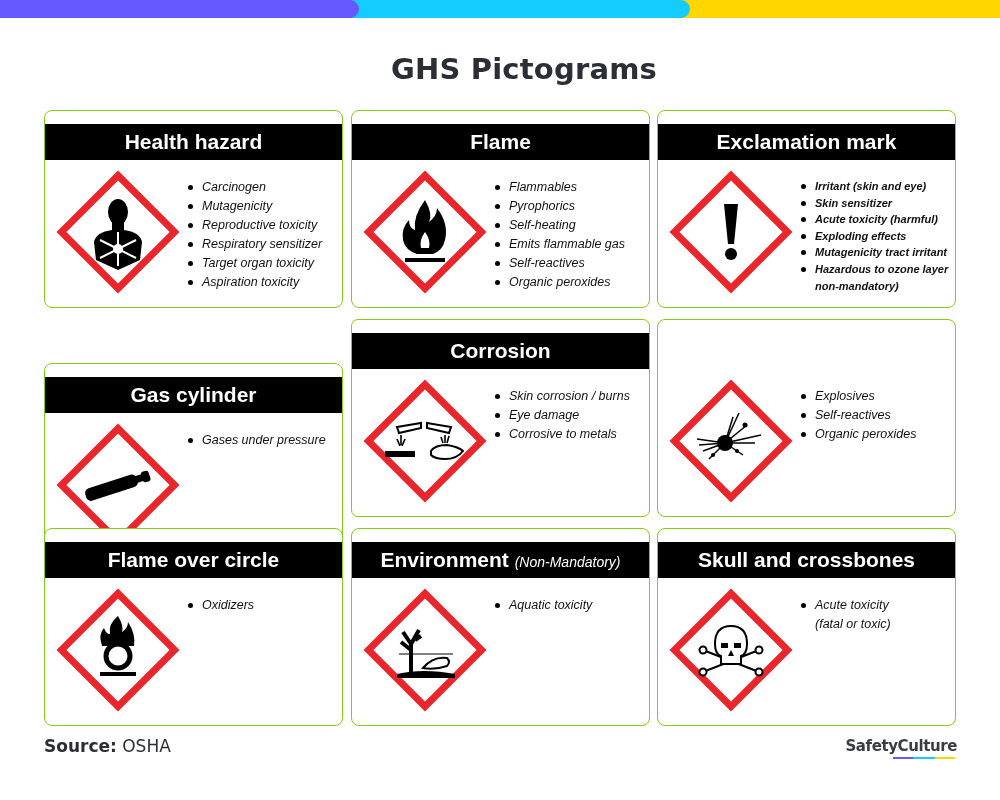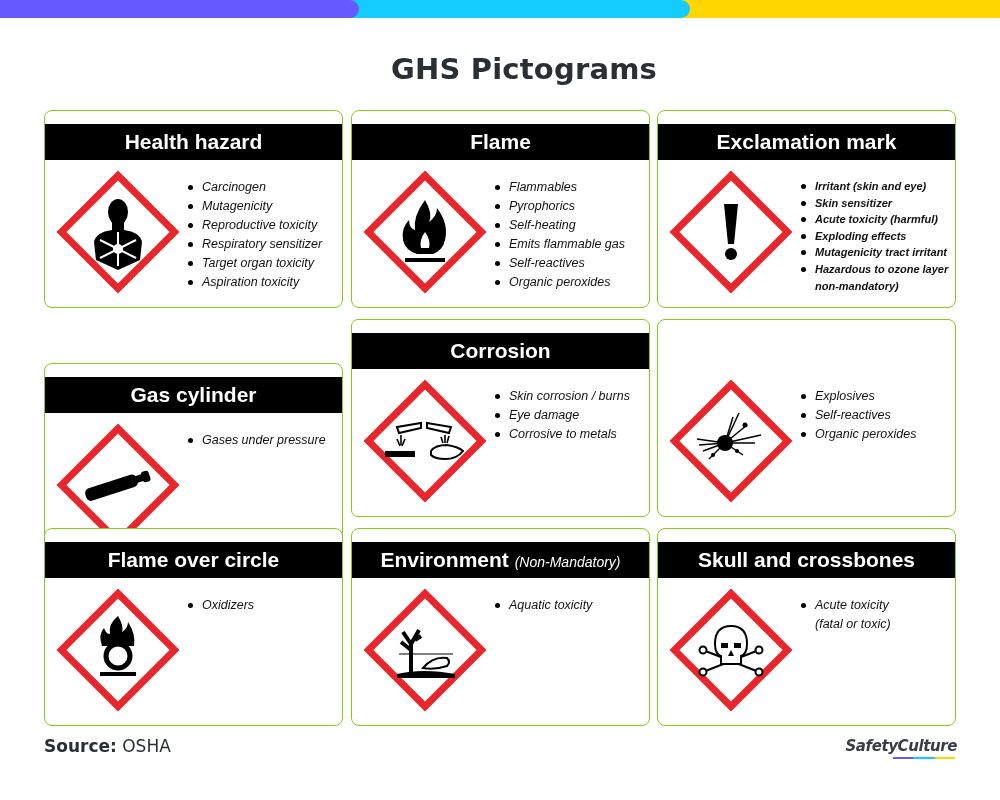--- a/index.html
+++ b/index.html
@@ -45,21 +45,21 @@
   .hazards li.cont { padding-left: 17px; }
   .hazards li.cont::before { display: none; }
 
   .source {
     position: absolute; left: 44px; top: 736px; font-family: "DejaVu Sans", sans-serif;
     font-size: 17px; color: #2a2e35;
   }
   .source b { font-weight: bold; }
   .brand {
     position: absolute; left: 812px; top: 737px; width: 145px; text-align: right;
-    font-family: "DejaVu Sans", sans-serif; font-weight: bold; font-style: italic; font-size: 15px;
+    font-family: "DejaVu Sans", sans-serif; font-weight: bold; font-size: 15px;
     color: #3a3d45; letter-spacing: -0.4px;
   }
   .brand-bar { position: absolute; top: 757px; height: 2px; }
 </style>
 </head>
 <body>
 
 <div class="topbar">
   <div class="seg seg-yellow"></div>
   <div class="seg seg-cyan"></div>

